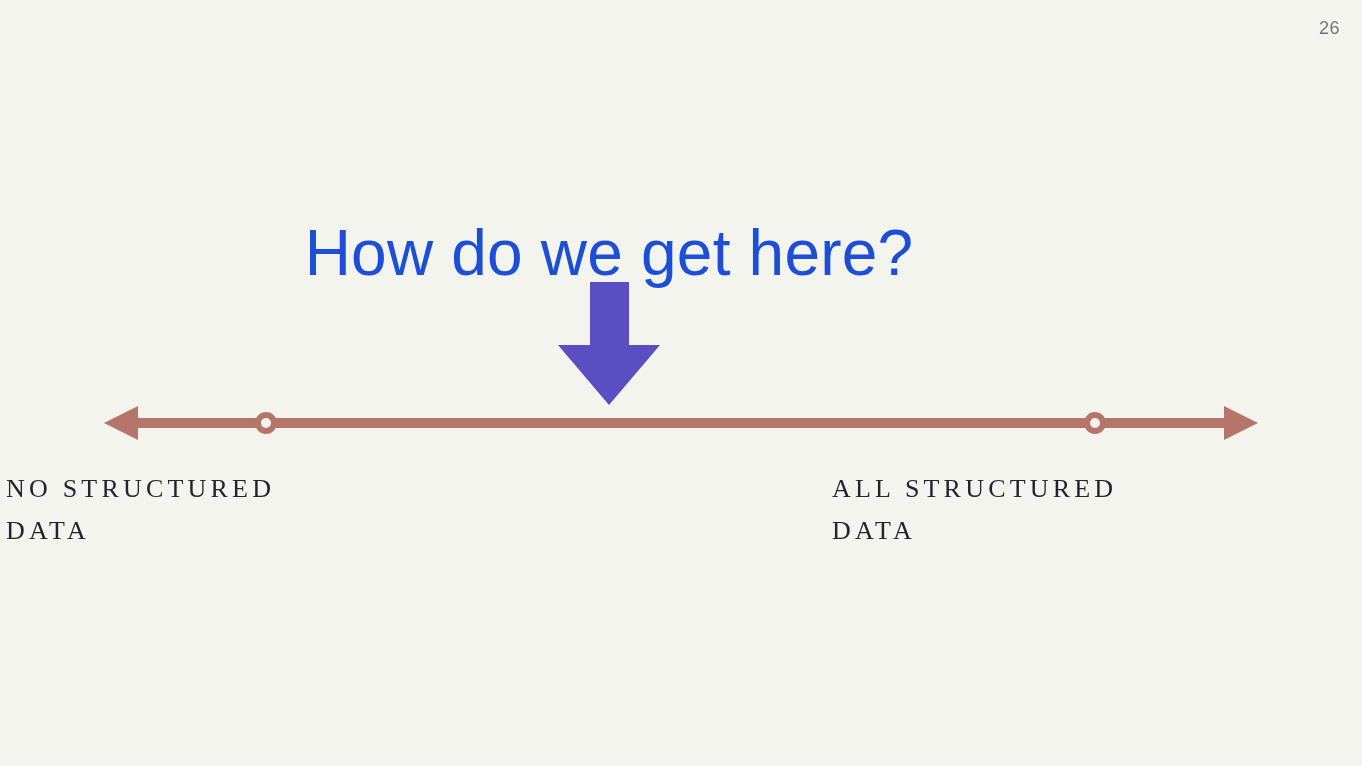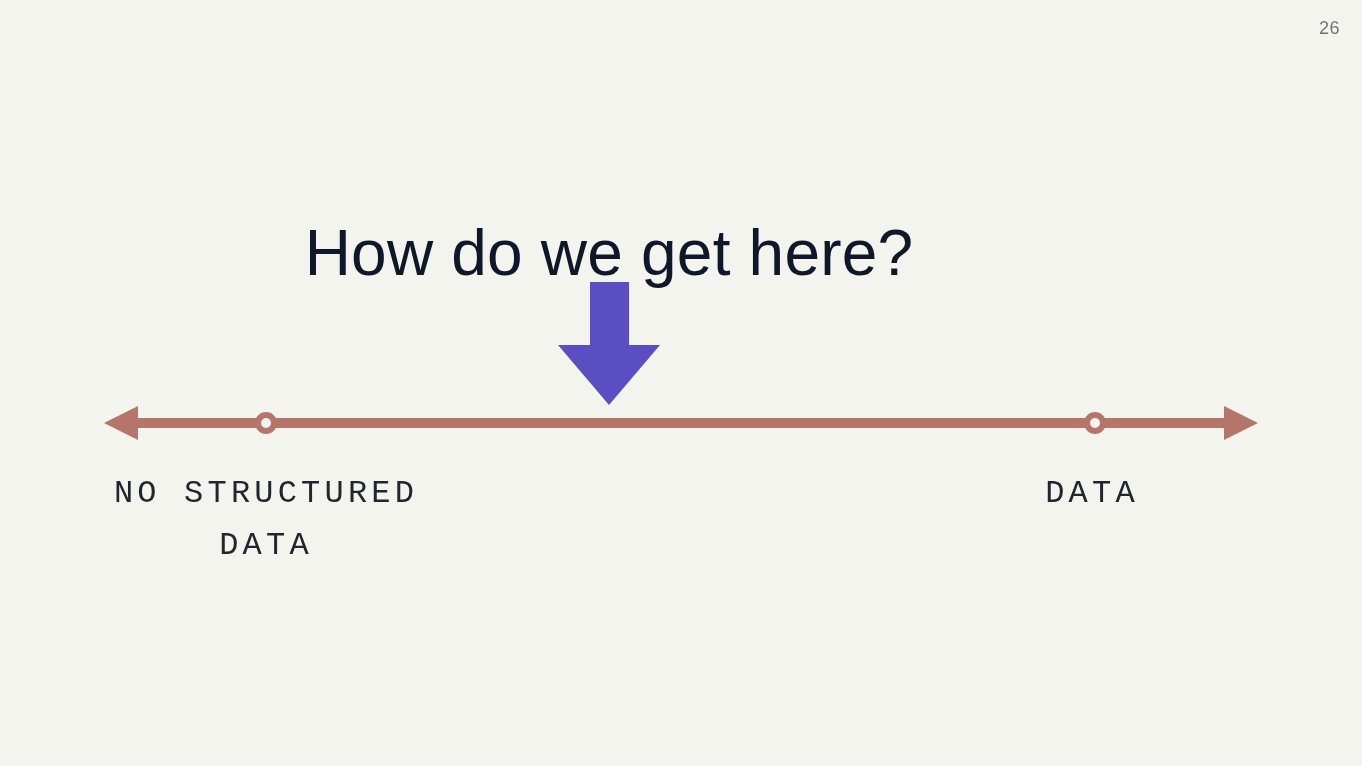--- a/index.html
+++ b/index.html
@@ -30,45 +30,45 @@
   }
   #slide-title {
     position: absolute;
     left: 0;
     right: 0;
     top: 178px;
     text-align: center;
     font-size: 64px;
     line-height: 1;
     font-weight: 300;
-    color: #0f172a;
+    color: #1d4ed8;
     letter-spacing: 0.2px;
     font-family: "Liberation Sans", sans-serif;
     white-space: nowrap;
   }
   
   #slide-title > span {
     display: inline-block;
     transform: translateX(-72px);
   }
   #spectrum-graphic {
     position: absolute;
     left: 0;
     top: 0;
   }
   .endpoint-label {
     position: absolute;
     top: 468px;
-    text-align: center;
-    font-size: 32px;
+    text-align: left;
+    font-size: 26px;
     line-height: 1.62;
     font-weight: 400;
     color: #24242f;
     letter-spacing: 4.2px;
-    font-family: Liberation Mono, monospace;
+    font-family: Liberation Serif, serif;
   }
   #label-left {
     left: 266px;
     width: 520px;
     margin-left: -260px;
   }
   #label-right {
     left: 1092px;
     width: 520px;
     margin-left: -260px;
@@ -100,16 +100,17 @@
 
     <polygon points="590,282 629,282 629,345 660,345 609,405 558,345 590,345" fill="#5b4ec2"></polygon>
   </svg>
 
   <div id="label-left" class="endpoint-label">
     <span class="label-line">NO STRUCTURED</span>
     <span class="label-line">DATA</span>
   </div>
 
   <div id="label-right" class="endpoint-label">
+    <span class="label-line">ALL STRUCTURED</span>
     <span class="label-line">DATA</span>
   </div>
 
 </div>
 
 </body></html>

